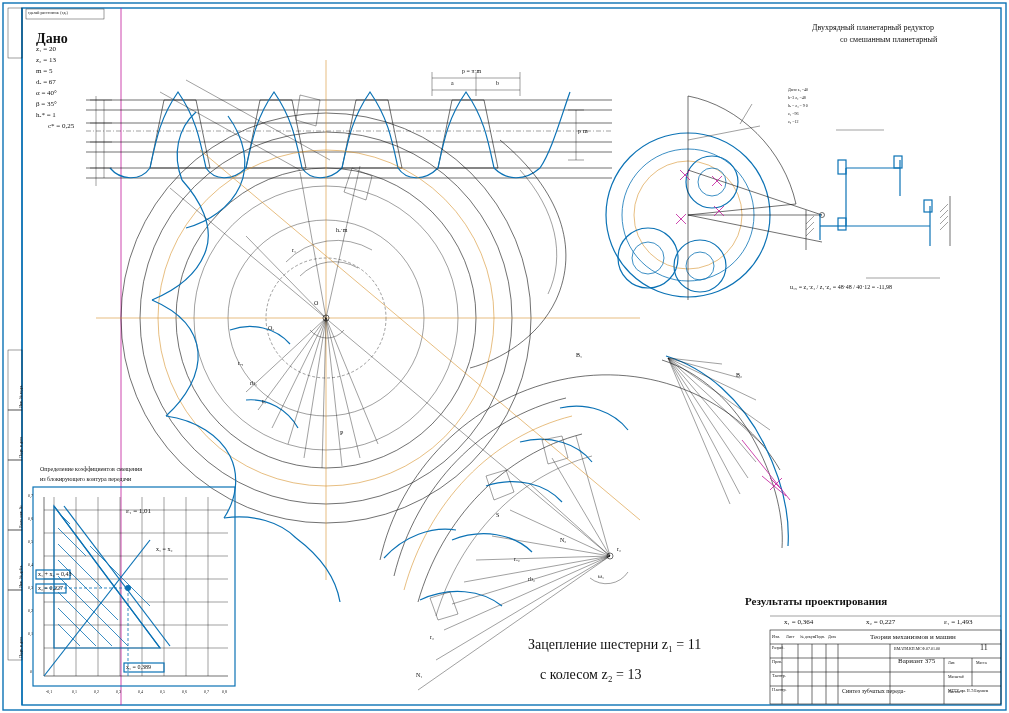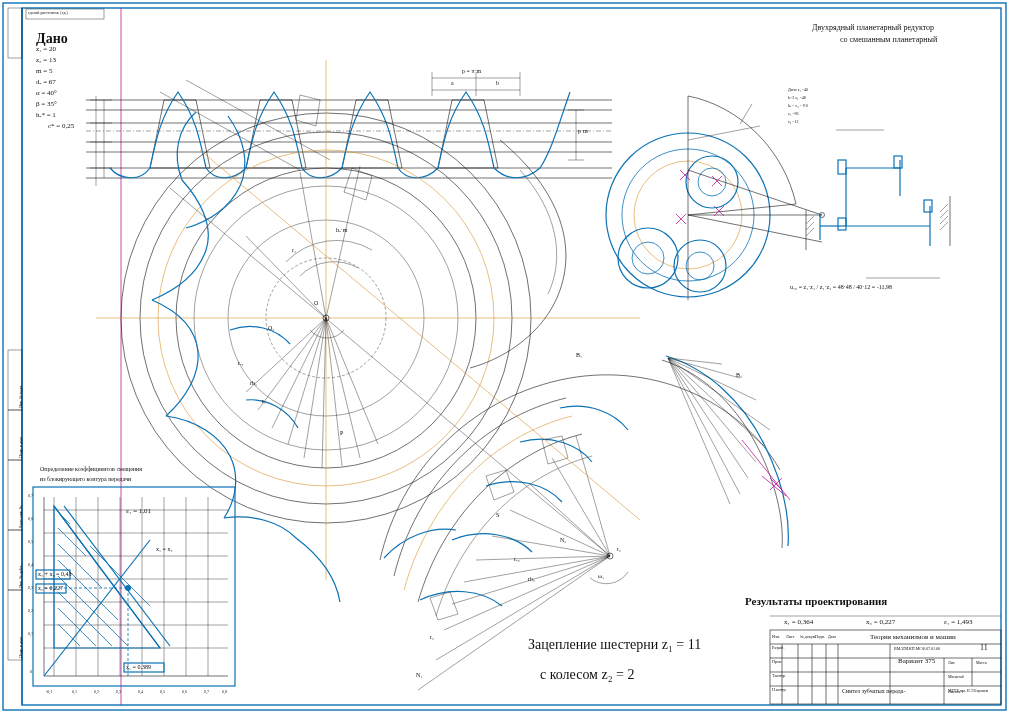--- a/index.html
+++ b/index.html
@@ -404,21 +404,21 @@
   <div class="txt xtiny" style="left:28px;top:494px">0,7</div>
   <div class="txt xtiny" style="left:28px;top:517px">0,6</div>
   <div class="txt xtiny" style="left:28px;top:540px">0,5</div>
   <div class="txt xtiny" style="left:28px;top:563px">0,4</div>
   <div class="txt xtiny" style="left:28px;top:586px">0,3</div>
   <div class="txt xtiny" style="left:28px;top:609px">0,2</div>
   <div class="txt xtiny" style="left:28px;top:632px">0,1</div>
   <div class="txt xtiny" style="left:30px;top:670px">0</div>
 
   <div class="txt s10 it" style="left:528px;top:638px">Зацепление шестерни z₁ = 11</div>
-  <div class="txt s10 it" style="left:540px;top:668px">с колесом z₂ = 2</div>
+  <div class="txt s10 it" style="left:540px;top:668px">с колесом z₂ = 13</div>
 
   <div class="txt s11 it bold" style="left:745px;top:596px">Результаты проектирования</div>
   <div class="txt s7 it" style="left:784px;top:619px">x₁ = 0,364</div>
   <div class="txt s7 it" style="left:866px;top:619px">x₂ = 0,227</div>
   <div class="txt s7 it" style="left:944px;top:619px">ε₁ = 1,493</div>
 
   <div class="txt s7 it" style="left:870px;top:634px">Теория механизмов и машин</div>
   <div class="txt xtiny" style="left:894px;top:647px">ВМАТИ.КП.МСФ.07.01.00</div>
   <div class="txt s7 it" style="left:898px;top:658px">Вариант 375</div>
   <div class="txt s6 it" style="left:842px;top:688px">Синтез зубчатых переда-</div>

